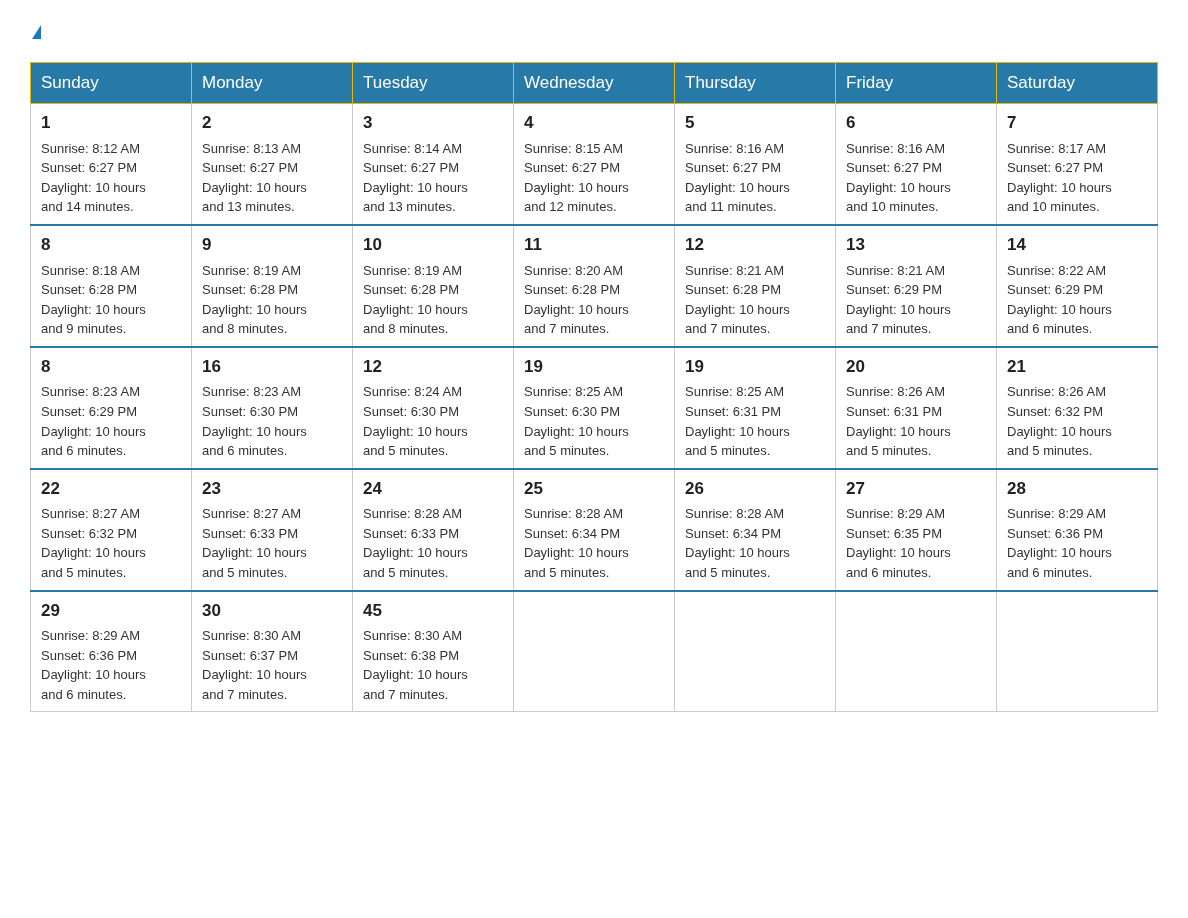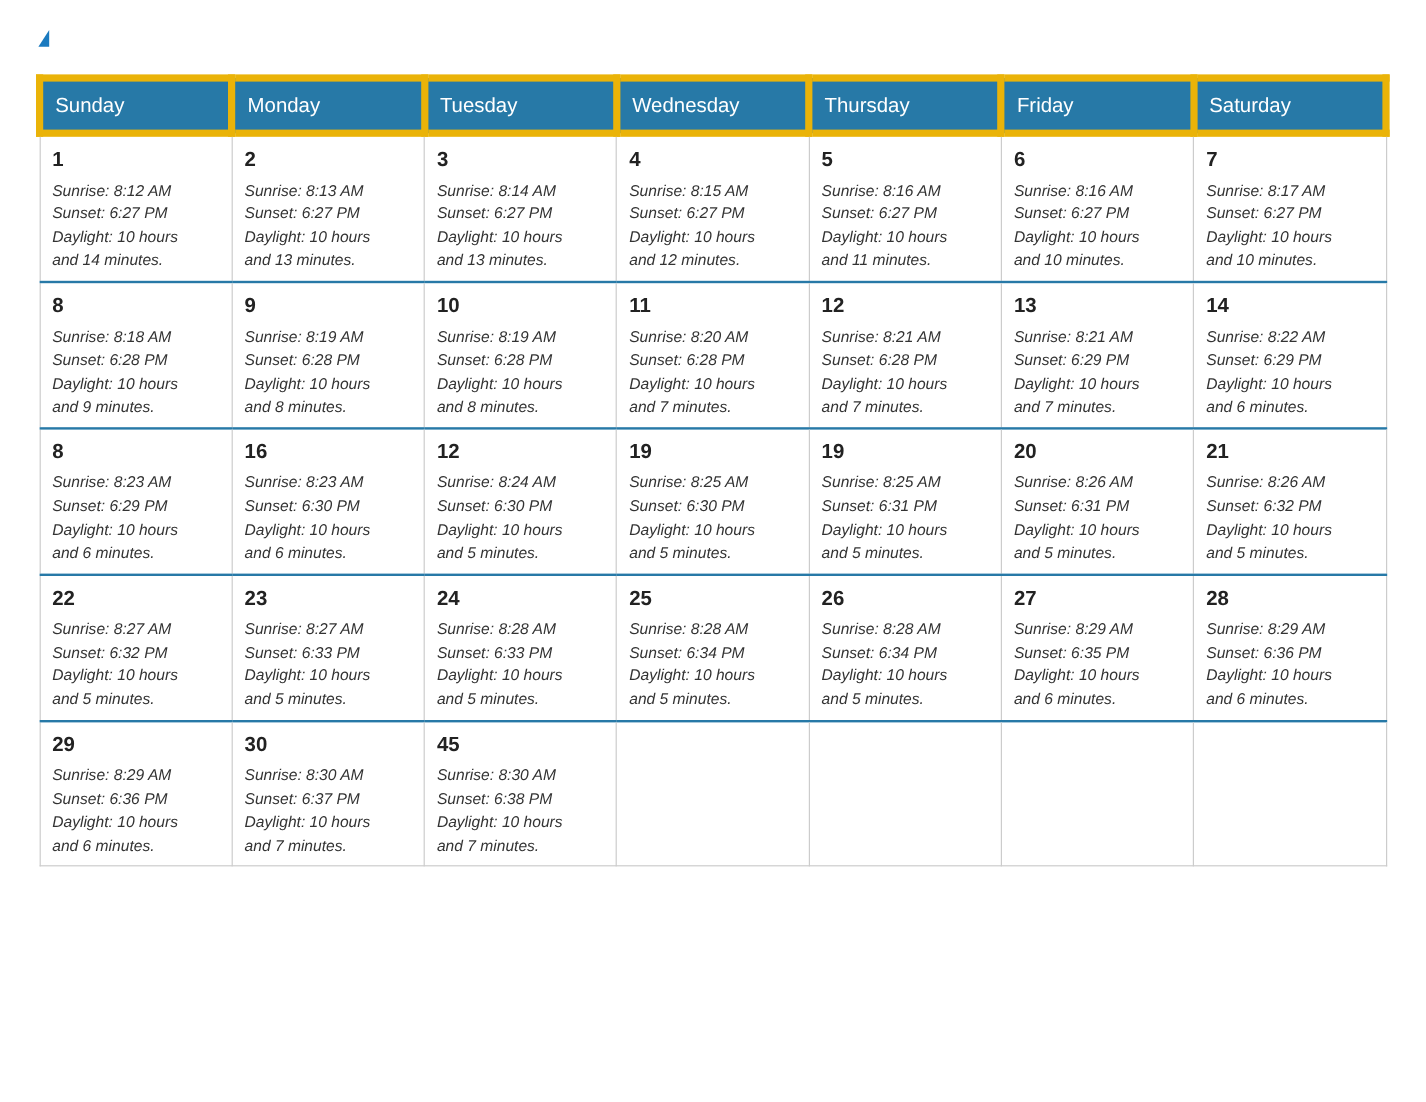--- a/index.html
+++ b/index.html
@@ -69,21 +69,21 @@
       border-collapse: collapse;
       border: 1px solid #aaa;
     }
     .calendar th {
       background-color: #2779a7;
       color: #fff;
       font-size: 17px;
       font-weight: normal;
       padding: 10px 10px;
       text-align: left;
-      border: 6px solid #eab308;
+      border: 1px solid #eab308;
     }
     .calendar td {
       vertical-align: top;
       border: 1px solid #ccc;
       padding: 7px 10px;
       width: calc(100% / 7);
       min-height: 110px;
       font-size: 13.5px;
       color: #222;
       line-height: 1.45;
@@ -95,21 +95,20 @@
       font-size: 17px;
       font-weight: bold;
       display: block;
       margin-bottom: 3px;
       color: #222;
     }
     .day-info {
       font-size: 13px;
       color: #333;
       line-height: 1.5;
-      font-style: italic;
     }
     
     .row-sep td {
       border-top: 2px solid #2779a7;
     }
   </style>
 </head>
 <body>
 
 <div class="header">

